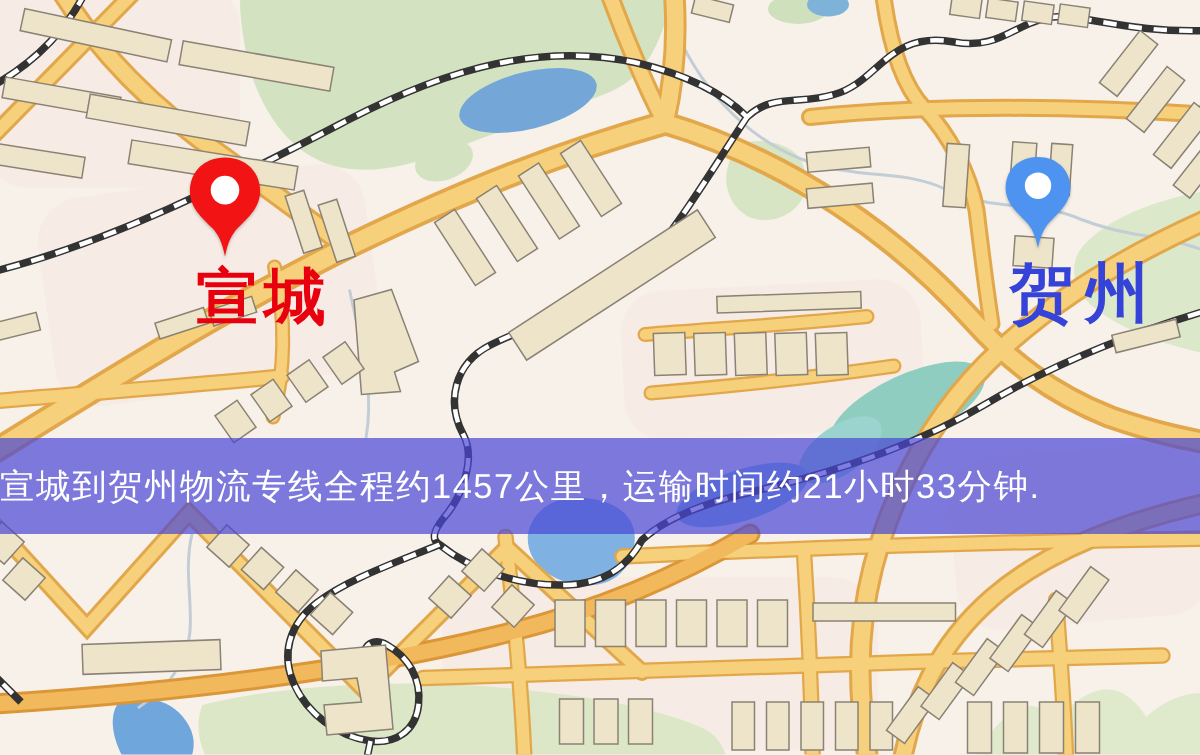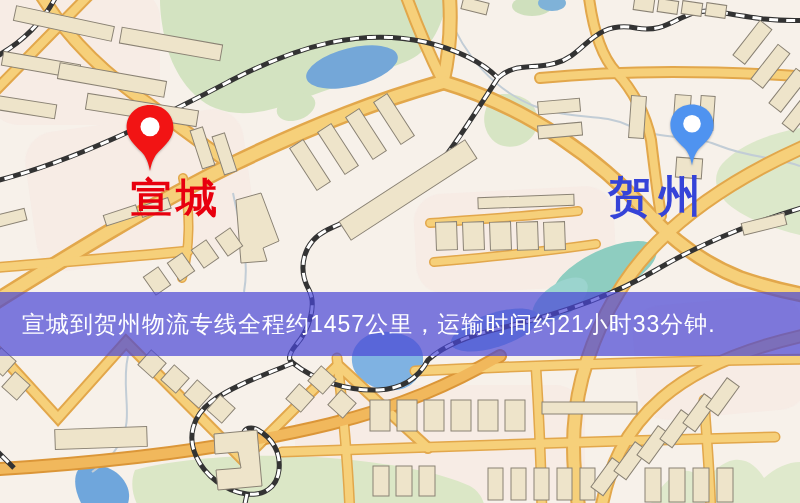--- a/index.html
+++ b/index.html
@@ -6,24 +6,24 @@
   .stage{position:relative;width:800px;height:503px;overflow:hidden;background:#f7f1ea;
          font-family:"Liberation Sans","DejaVu Sans",sans-serif;}
   .map-svg{position:absolute;left:0;top:0;width:800px;height:503px;display:block;}
   .pin{position:absolute;pointer-events:auto;}
   .pin svg{display:block;filter:drop-shadow(0 1px 1px rgba(0,0,0,.25));}
   .pin-origin{left:124px;top:101px;width:52px;height:74px;}
   .pin-destination{left:668px;top:101px;width:48px;height:68px;}
   .place-label{position:absolute;line-height:1;white-space:nowrap;
                font-family:"Liberation Serif","DejaVu Serif",serif;}
   .label-origin{left:95px;top:178px;font-size:41px;font-weight:bold;color:#e8000e;letter-spacing:4px;margin-left:36px;}
-  .label-destination{left:608px;top:175px;font-size:43px;font-weight:600;color:#3543d8;letter-spacing:7px;}
+  .label-destination{left:673px;top:175px;font-size:43px;font-weight:600;color:#3543d8;letter-spacing:7px;}
   .banner{position:absolute;left:0;top:292px;width:800px;height:64px;
           background:rgba(72,70,214,0.70);display:flex;align-items:center;box-sizing:border-box;
-          padding-left:22px;}
+          }
   .banner-text{color:#ffffff;font-size:23px;letter-spacing:1px;
                font-family:"Liberation Sans","DejaVu Sans",sans-serif;}
 </style>
 </head>
 <body>
 
 <div class="stage">
 
   <svg class="map-svg" viewBox="0 0 800 503" xmlns="http://www.w3.org/2000/svg">
     <rect x="0" y="0" width="800" height="503" fill="#f7f1ea"></rect>

